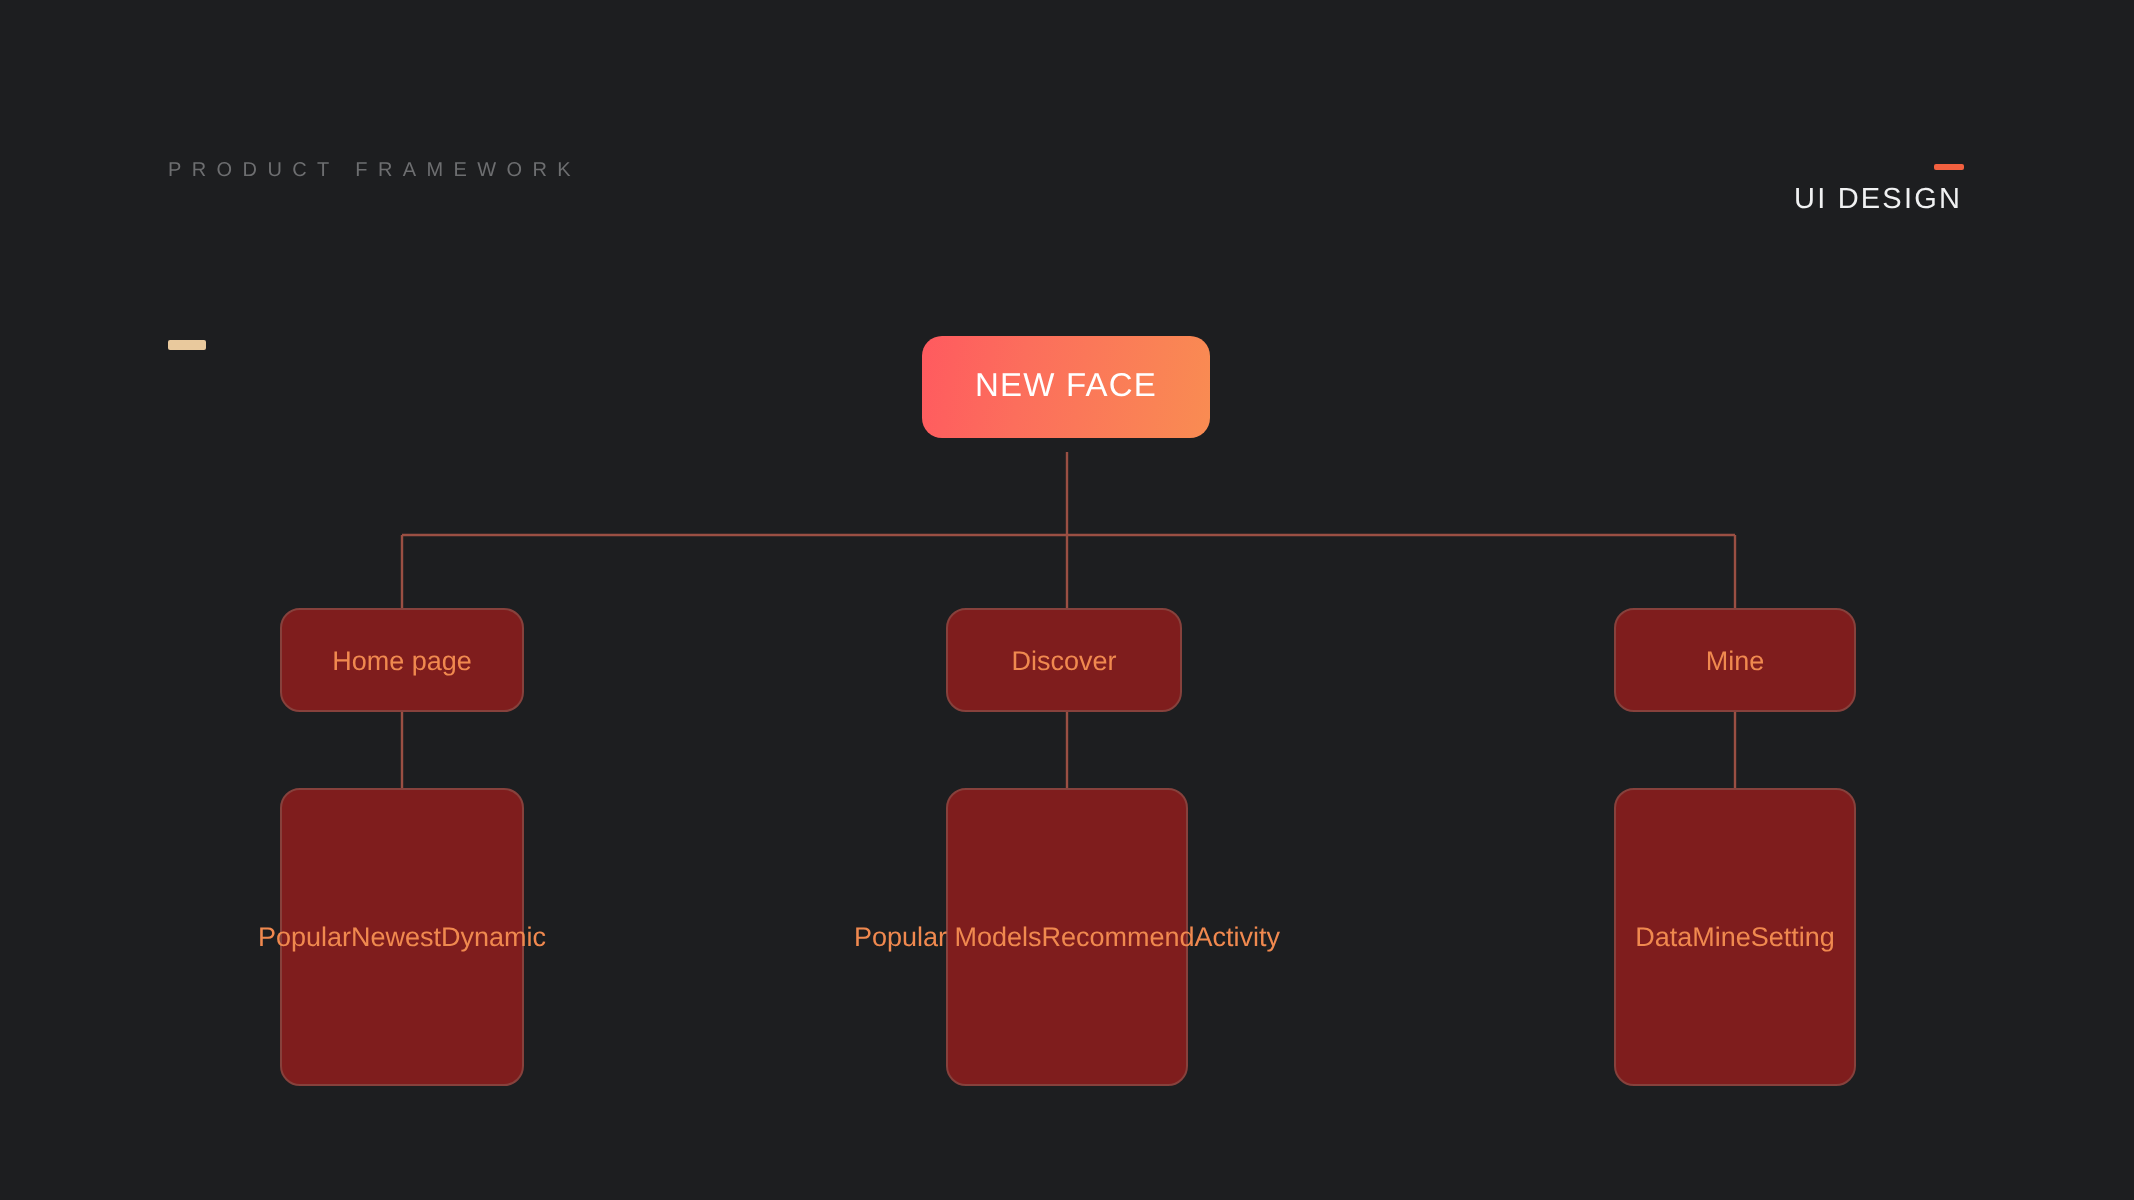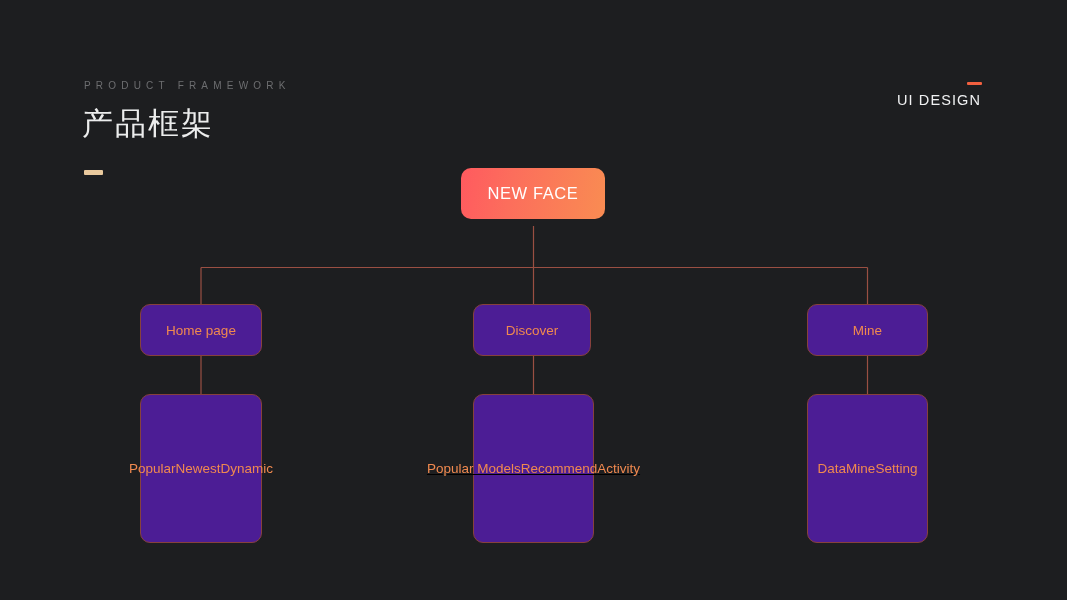--- a/index.html
+++ b/index.html
@@ -52,21 +52,21 @@
   #root-node .label {
     font-size:16.5px; font-weight:400; color:#ffffff;
     letter-spacing:0.6px; white-space:nowrap;
   }
 
   
   .node-box {
     position:absolute;
     border:1px solid #87413c;
     border-radius:10px;
-    background:#4c1d95;
+    background:#7f1d1d;
   }
   .node-head {
     height:52px;
     display:flex; align-items:center; justify-content:center;
   }
   .node-head .label {
     font-size:13.5px; color:#f0894f; white-space:nowrap;
   }
   .node-list {
     display:flex; flex-direction:row;
@@ -76,30 +76,29 @@
   .node-list .item {
     font-size:13.5px; color:#f0894f; white-space:nowrap;
     line-height:1; padding:13px 0;
   }
 
   
   .col-head-1 { left:140px; top:304px; width:122px; }
   .col-head-2 { left:473px; top:304px; width:118px; }
   .col-head-3 { left:807px; top:304px; width:121px; }
   .col-list-1 { left:140px; top:394px; width:122px; height:149px; }
-  .col-list-2 { left:473px; top:394px; width:121px; height:149px;text-decoration:underline; }
+  .col-list-2 { left:473px; top:394px; width:121px; height:149px; }
   .col-list-3 { left:807px; top:394px; width:121px; height:149px; }
 </style>
 </head>
 <body>
 
 <div id="stage">
 
   <div id="header-eyebrow">PRODUCT FRAMEWORK</div>
-  <div id="header-title">产品框架</div>
   <div id="header-rule"></div>
 
   <div id="brand-rule"></div>
   <div id="brand-label">UI DESIGN</div>
 
   <svg id="connectors" viewBox="0 0 1067 600" width="1067" height="600" aria-hidden="true">
     <g fill="none" stroke="#9a4f43" stroke-width="1.2">
 
       <path d="M533.5 226 L533.5 267.5"></path>
 

